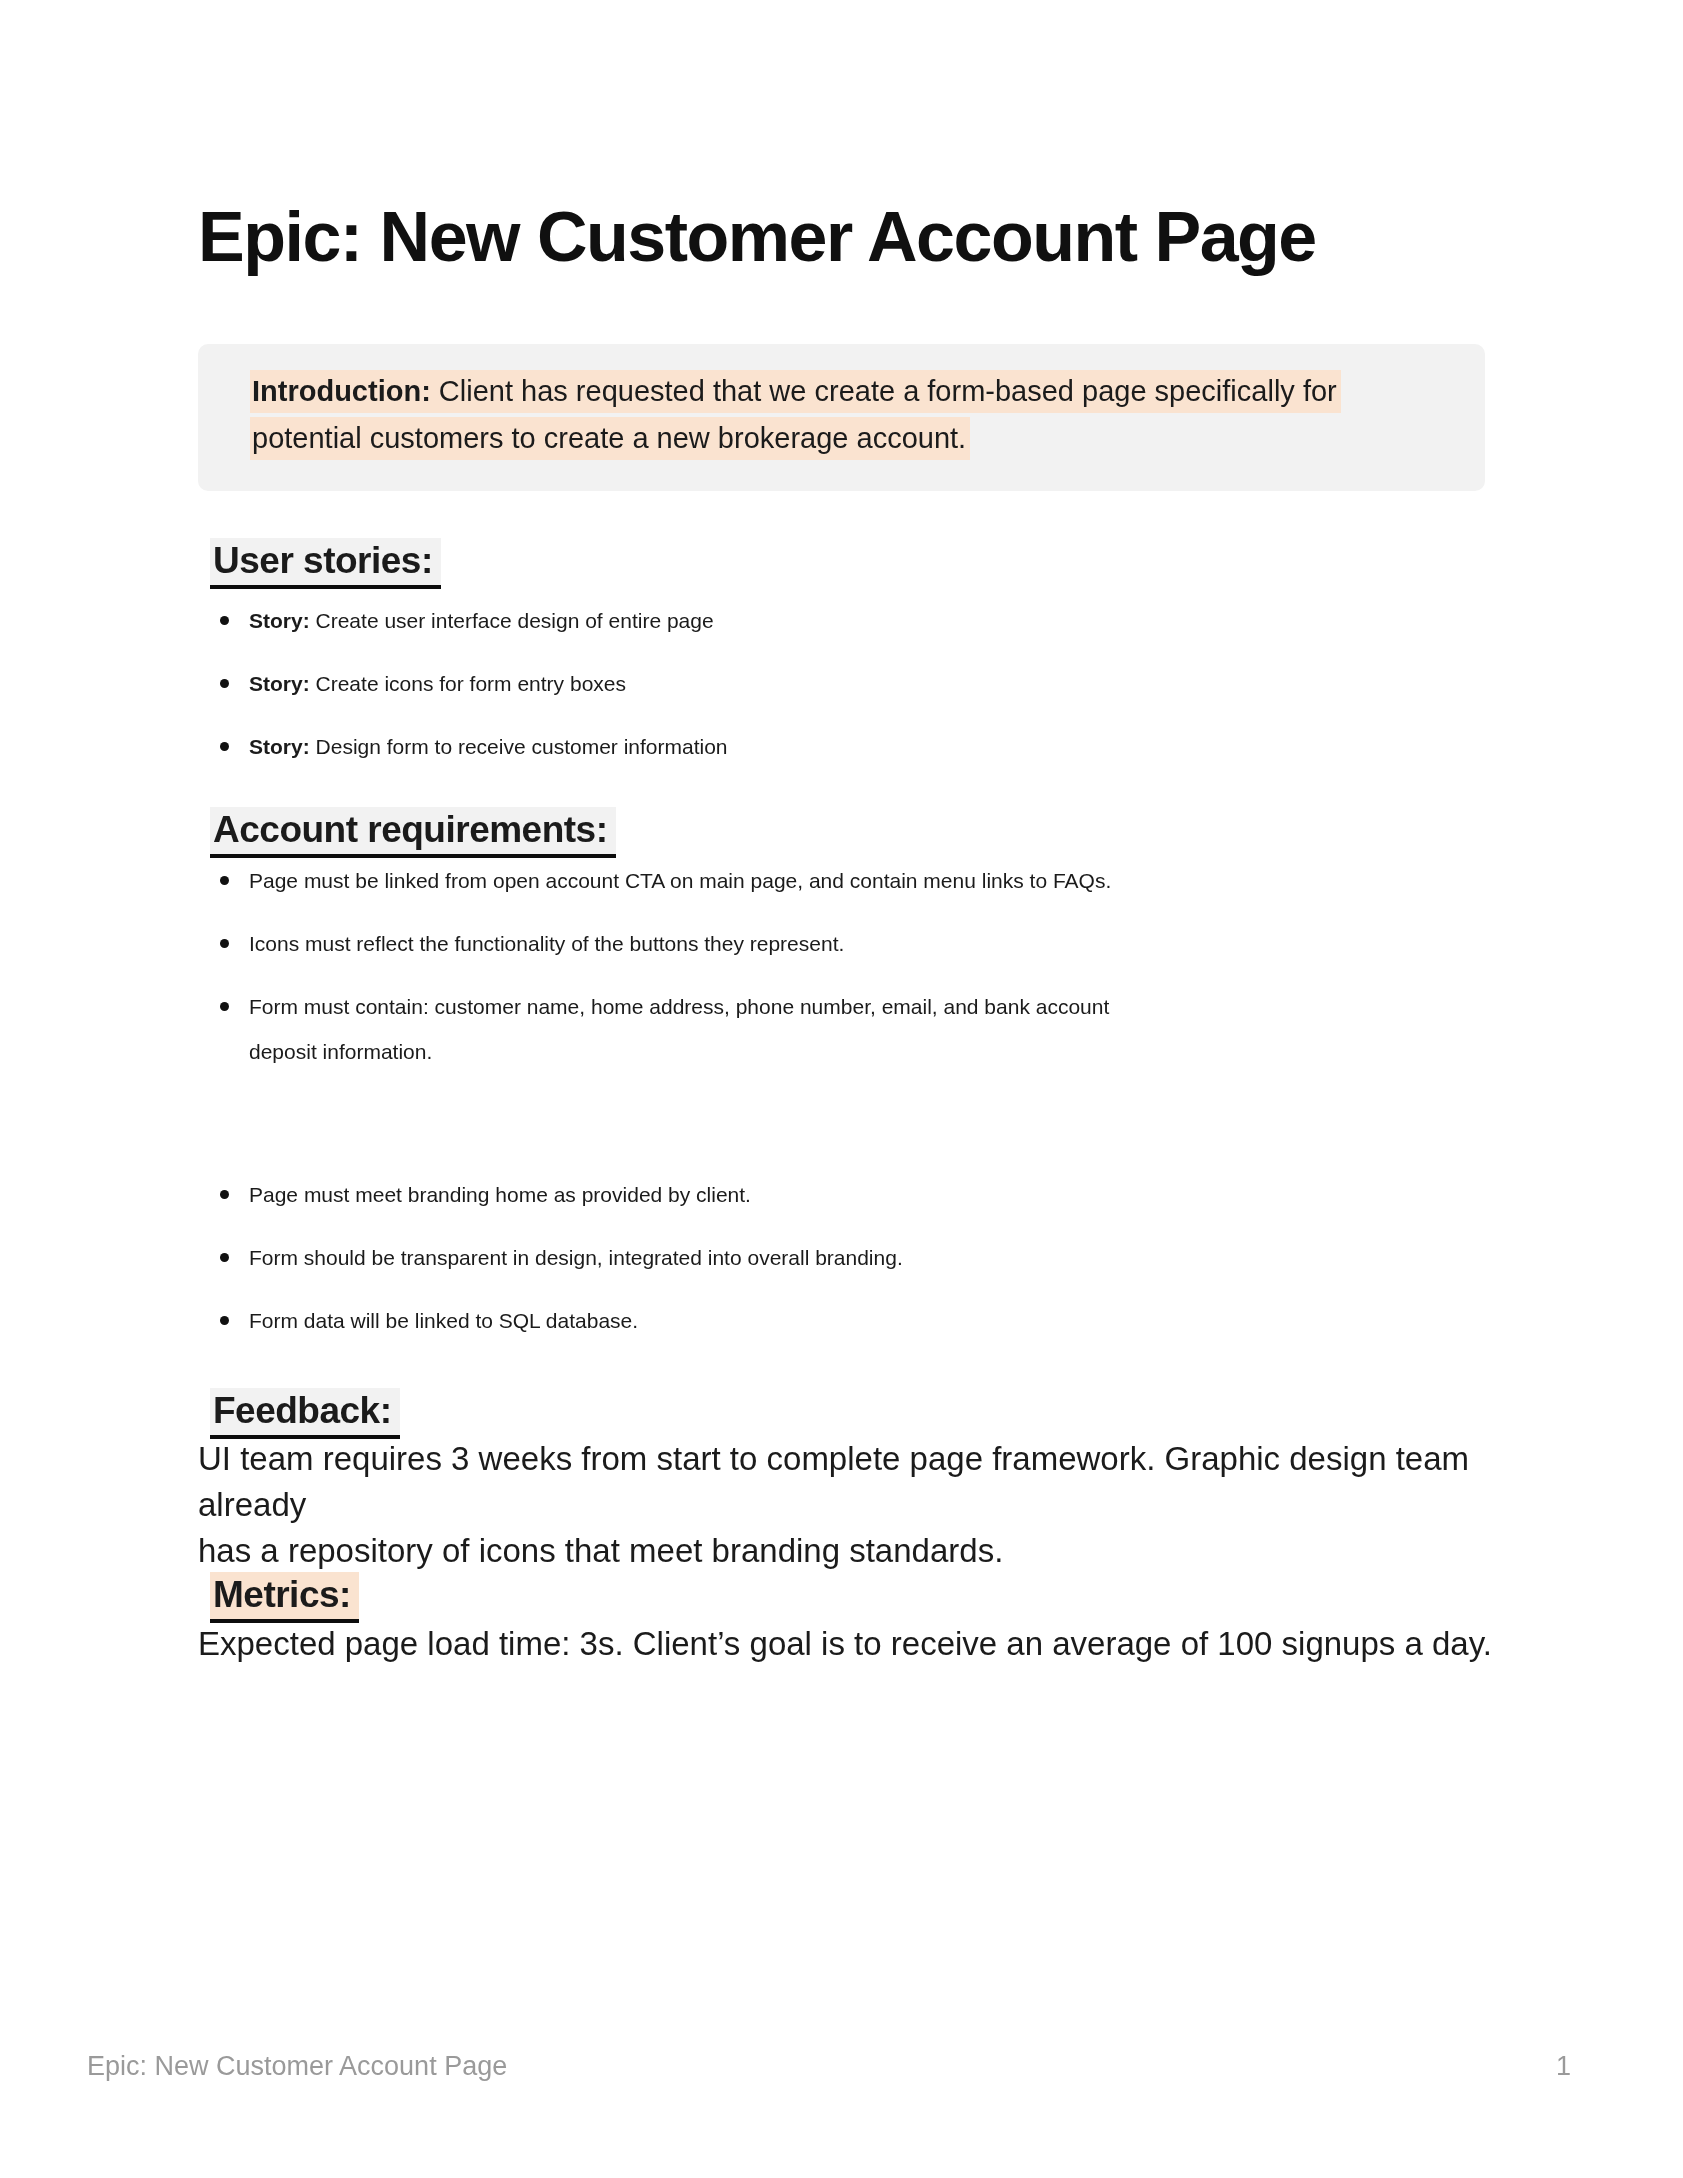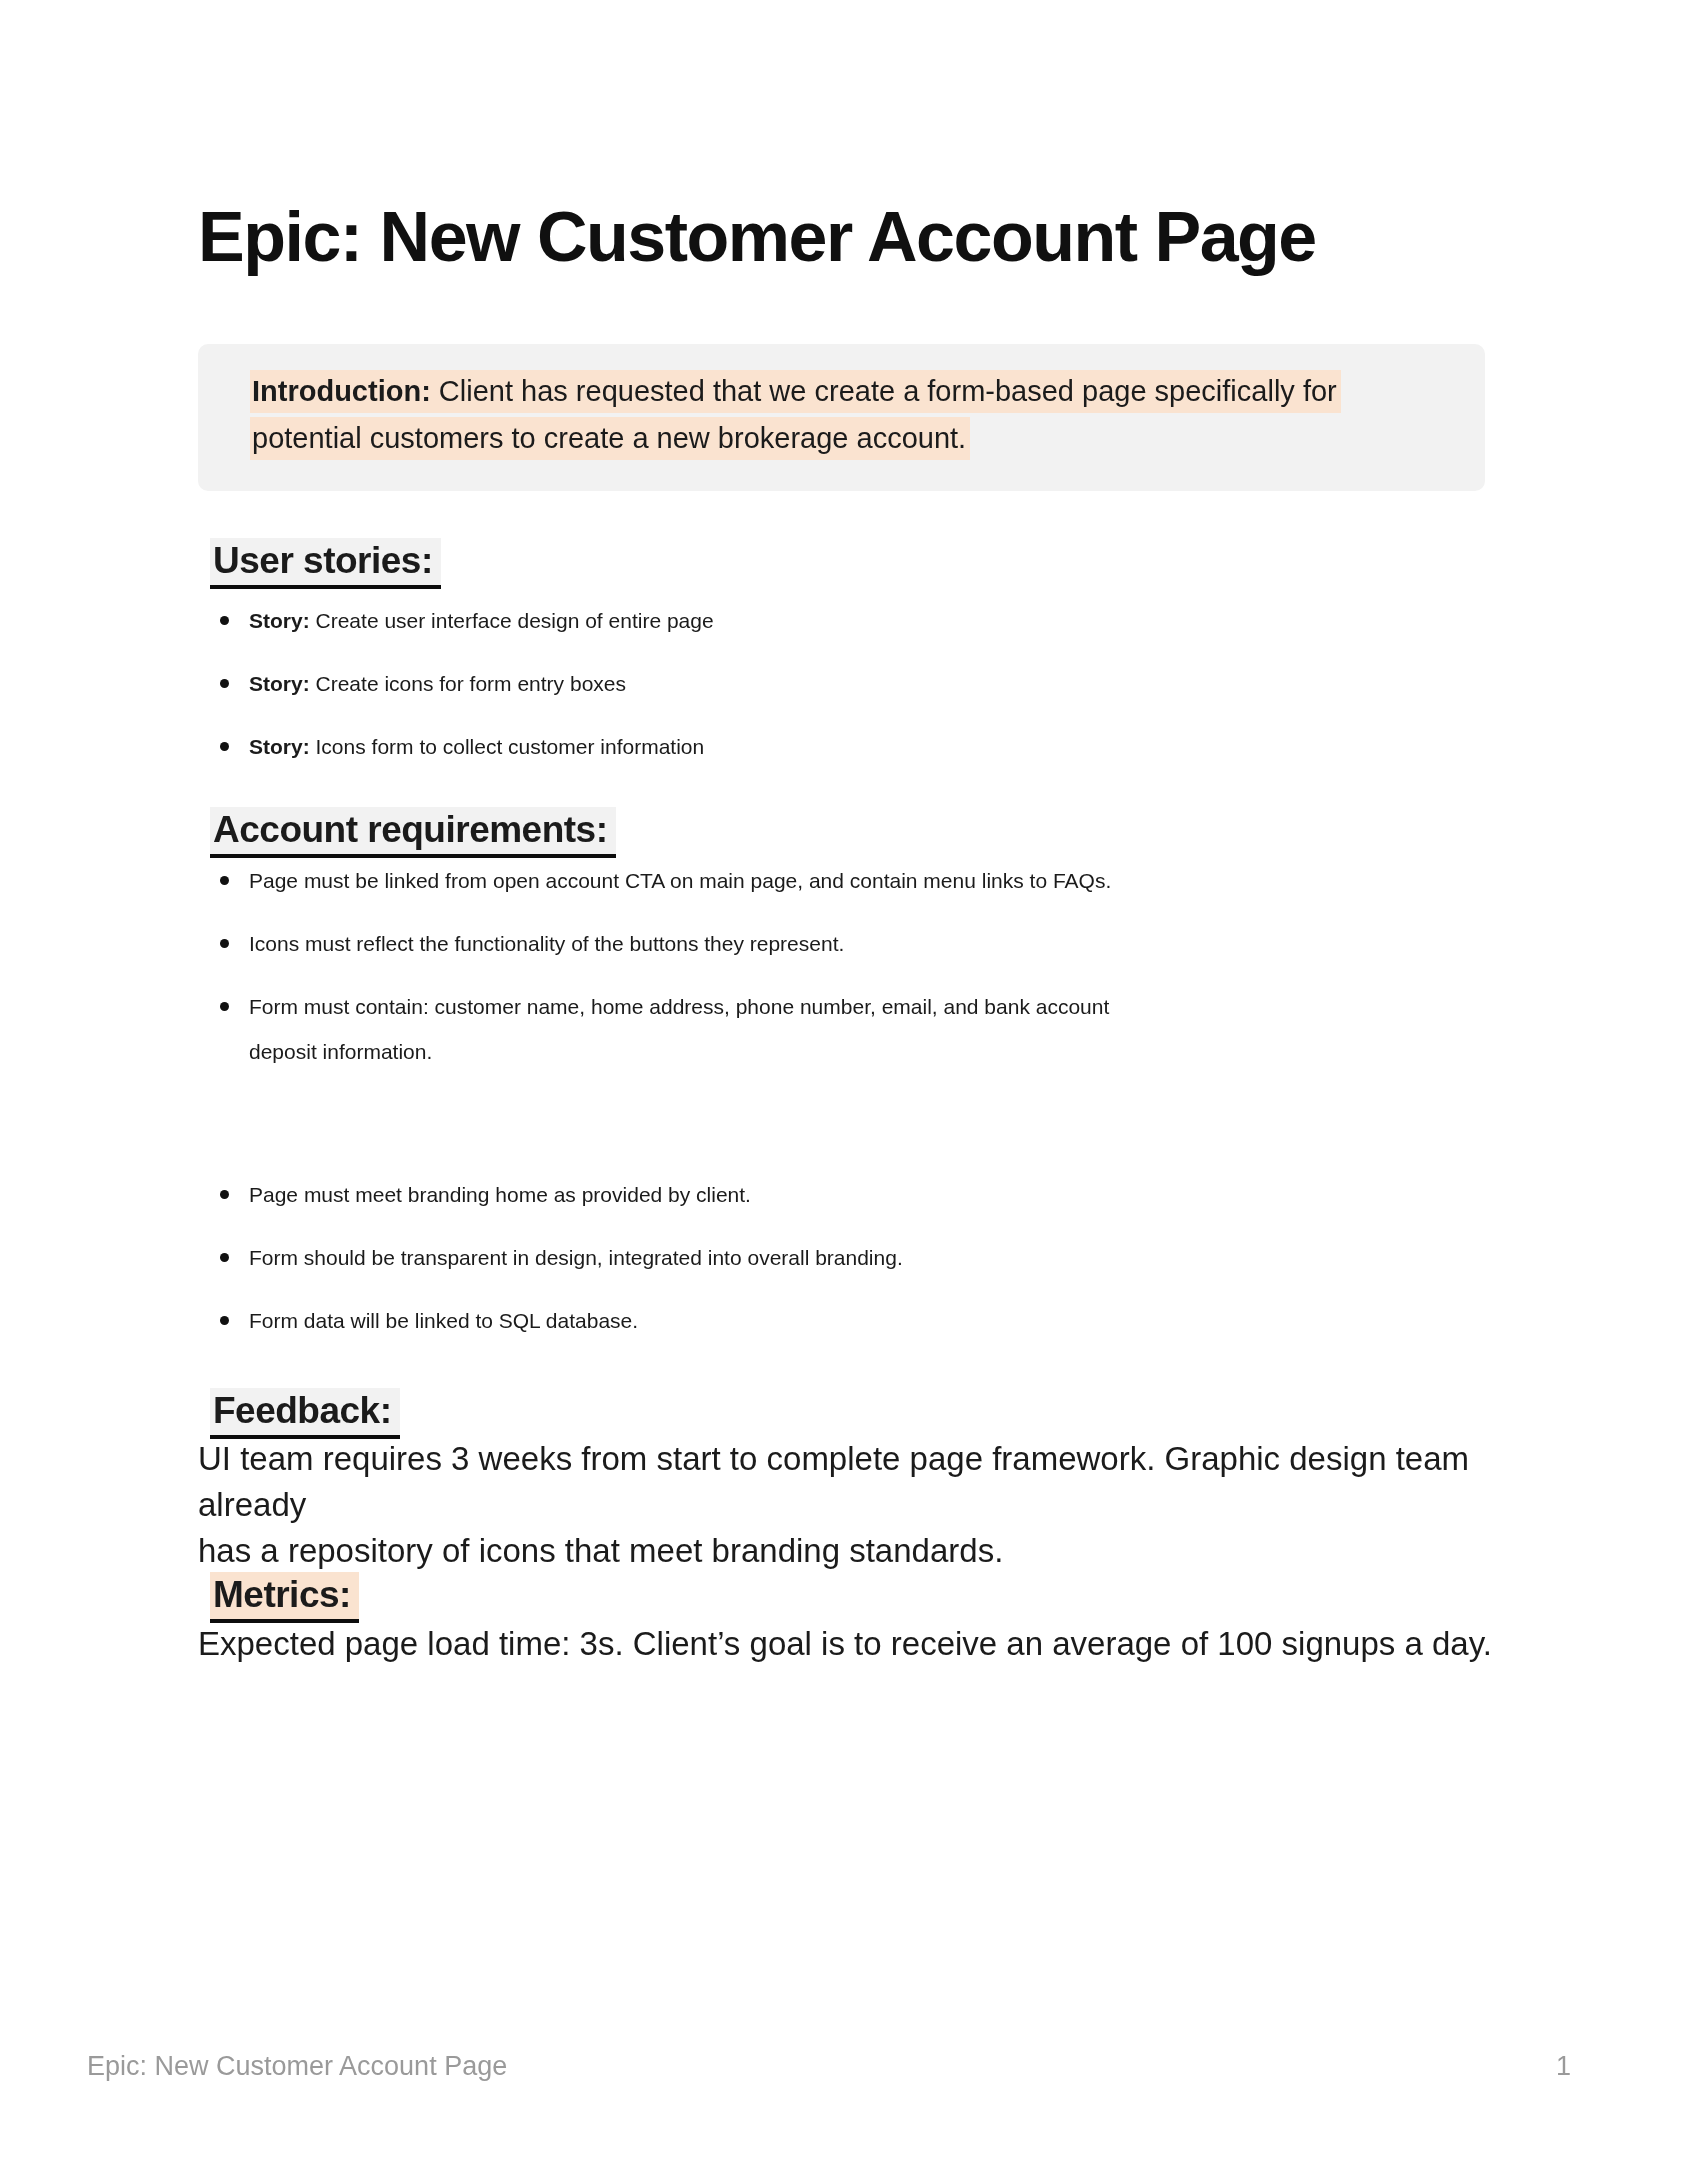--- a/index.html
+++ b/index.html
@@ -100,21 +100,21 @@
     <span class="hl-peach"><b>Introduction:</b> <span>Client has requested that we create a form-based page specifically for</span></span><br>
     <span class="hl-peach">potential customers to create a new brokerage account.</span>
   </div>
 
   <h2 class="section-heading" style="top:523px">
     <span class="head-inner">User stories:</span>
   </h2>
   <ul class="bullet-list" style="top:598px">
     <li><b>Story:</b> <span>Create user interface design of entire page</span></li>
     <li><b>Story:</b> <span>Create icons for form entry boxes</span></li>
-    <li><b>Story:</b> <span>Icons form to collect customer information</span></li>
+    <li><b>Story:</b> <span>Design form to receive customer information</span></li>
   </ul>
 
   <h2 class="section-heading" style="top:792px">
     <span class="head-inner">Account requirements:</span>
   </h2>
   <ul class="bullet-list" style="top:858px">
     <li><span>Page must be linked from open account CTA on main page, and contain menu links to FAQs.</span></li>
     <li><span>Icons must reflect the functionality of the buttons they represent.</span></li>
     <li><span>Form must contain: customer name, home address, phone number, email, and bank account</span><br><span>deposit information.</span></li>
   </ul>

